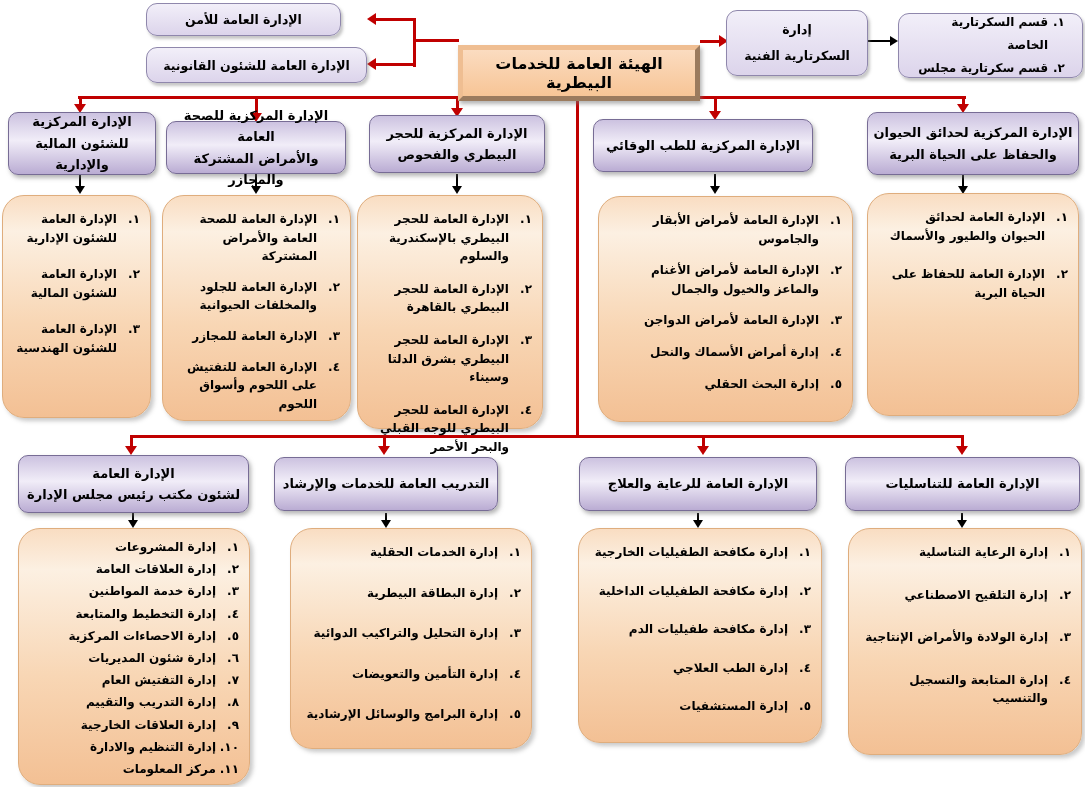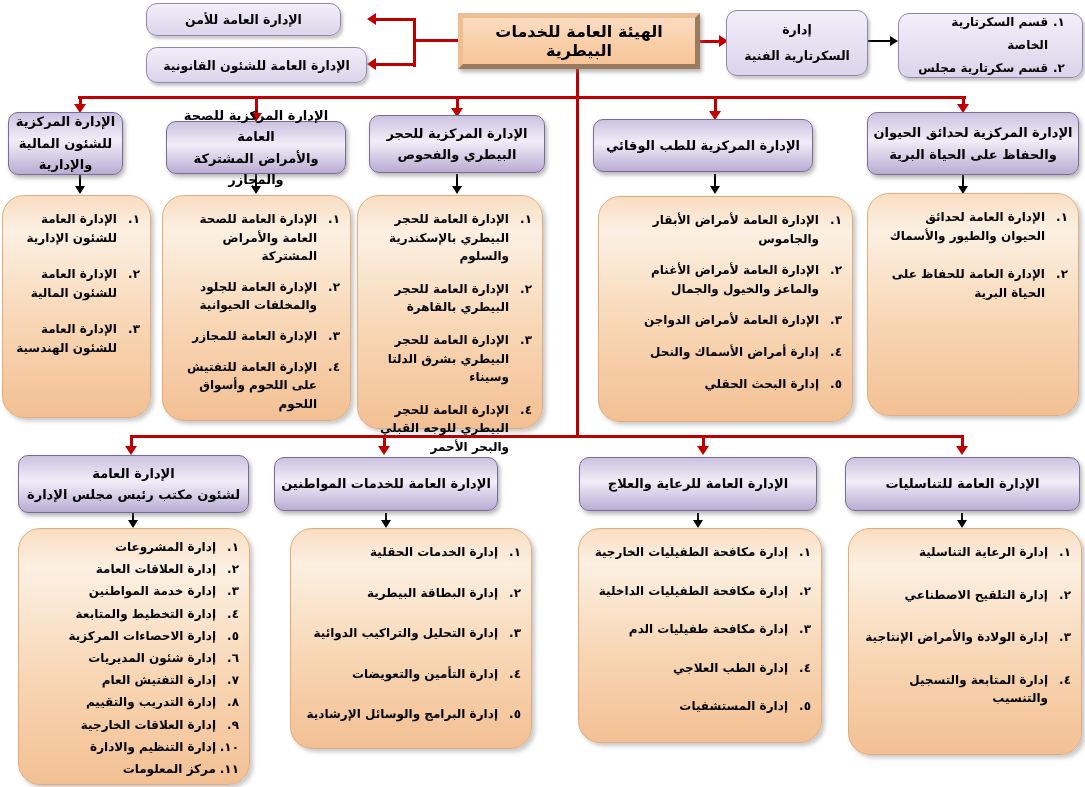--- a/index.html
+++ b/index.html
@@ -12,21 +12,21 @@
   .ln.k{background:#000;}
   .ar{position:absolute;display:block;width:0;height:0;}
   .ar.rd{border-left:6px solid transparent;border-right:6px solid transparent;border-top:9px solid #C00000;}
   .ar.rl{border-top:6px solid transparent;border-bottom:6px solid transparent;border-right:9px solid #C00000;}
   .ar.rr{border-top:6px solid transparent;border-bottom:6px solid transparent;border-left:9px solid #C00000;}
   .ar.kd{border-left:5px solid transparent;border-right:5px solid transparent;border-top:8px solid #000;}
   .ar.kr{border-top:5px solid transparent;border-bottom:5px solid transparent;border-left:8px solid #000;}
   
   .rootbox{display:flex;align-items:center;justify-content:center;text-align:center;
     font-size:16px;background:linear-gradient(180deg,#FBDCC0,#F7C596);
-    border:5px outset #EFBE92;box-shadow:2px 3px 4px rgba(120,120,120,.55);}
+    border:5px outset #EFBE92;box-shadow:2px 3px 4px rgba(120,120,120,.55);margin-top:32px;}
   
   .lav{display:flex;align-items:center;justify-content:center;text-align:center;font-size:12.5px;
     background:linear-gradient(180deg,#F2EFF9,#DCD4EB);border:1px solid #8F87AC;border-radius:11px;
     box-shadow:2px 3px 3px rgba(130,130,130,.45);}
   
   .hdr{display:flex;align-items:center;justify-content:center;text-align:center;font-size:13px;line-height:1.65;
     white-space:pre-line;background:linear-gradient(180deg,#CCC2E0 0%,#F1EDF8 45%,#BAACD3 100%);
     border:1px solid #776C95;border-radius:10px;box-shadow:2px 3px 4px rgba(110,110,110,.5);}
   
   .peach{background:linear-gradient(180deg,#F9DDC2 0%,#FCF0E2 16%,#F8D6B4 58%,#F3C094 100%);
@@ -129,21 +129,21 @@
         <span class="num">١.</span>
         <span class="txt">قسم السكرتارية الخاصة</span>
       </div>
 
       <div class="it">
         <span class="num">٢.</span>
         <span class="txt">قسم سكرتارية مجلس</span>
       </div>
     </div>
 
-  <div class="abs hdr" style="left:8px;top:112px;width:115px;height:63px">الإدارة المركزية
+  <div class="abs hdr" style="left:8px;top:112px;width:148px;height:63px">الإدارة المركزية
 للشئون المالية والإدارية</div>
   <div class="abs hdr" style="left:166px;top:121px;width:180px;height:53px">الإدارة المركزية للصحة العامة
 والأمراض المشتركة والمجازر</div>
   <div class="abs hdr" style="left:369px;top:115px;width:176px;height:58px">الإدارة المركزية للحجر
 البيطري والفحوص</div>
   <div class="abs hdr" style="left:593px;top:119px;width:220px;height:53px">الإدارة المركزية للطب الوقائي</div>
   <div class="abs hdr" style="left:867px;top:112px;width:212px;height:63px">الإدارة المركزية لحدائق الحيوان
 والحفاظ على الحياة البرية</div>
 
   <div class="abs peach g18" style="left:2px;top:195px;width:149px;height:223px">
@@ -246,21 +246,21 @@
       </div>
 
       <div class="it">
         <span class="num">٢.</span>
         <span class="txt">الإدارة العامة للحفاظ على الحياة البرية</span>
       </div>
     </div>
 
   <div class="abs hdr" style="left:18px;top:455px;width:231px;height:58px">الإدارة العامة
 لشئون مكتب رئيس مجلس الإدارة</div>
-  <div class="abs hdr" style="left:274px;top:457px;width:224px;height:54px">الإدارة العامة للخدمات المواطنين</div>
+  <div class="abs hdr" style="left:274px;top:457px;width:224px;height:54px">التدريب العامة للخدمات والإرشاد</div>
   <div class="abs hdr" style="left:579px;top:457px;width:238px;height:54px">الإدارة العامة للرعاية والعلاج</div>
   <div class="abs hdr" style="left:845px;top:457px;width:235px;height:54px">الإدارة العامة للتناسليات</div>
 
   <div class="abs peach tight" style="left:18px;top:528px;width:232px;height:257px">
 
       <div class="it">
         <span class="num">١.</span>
         <span class="txt">إدارة المشروعات</span>
       </div>
 

